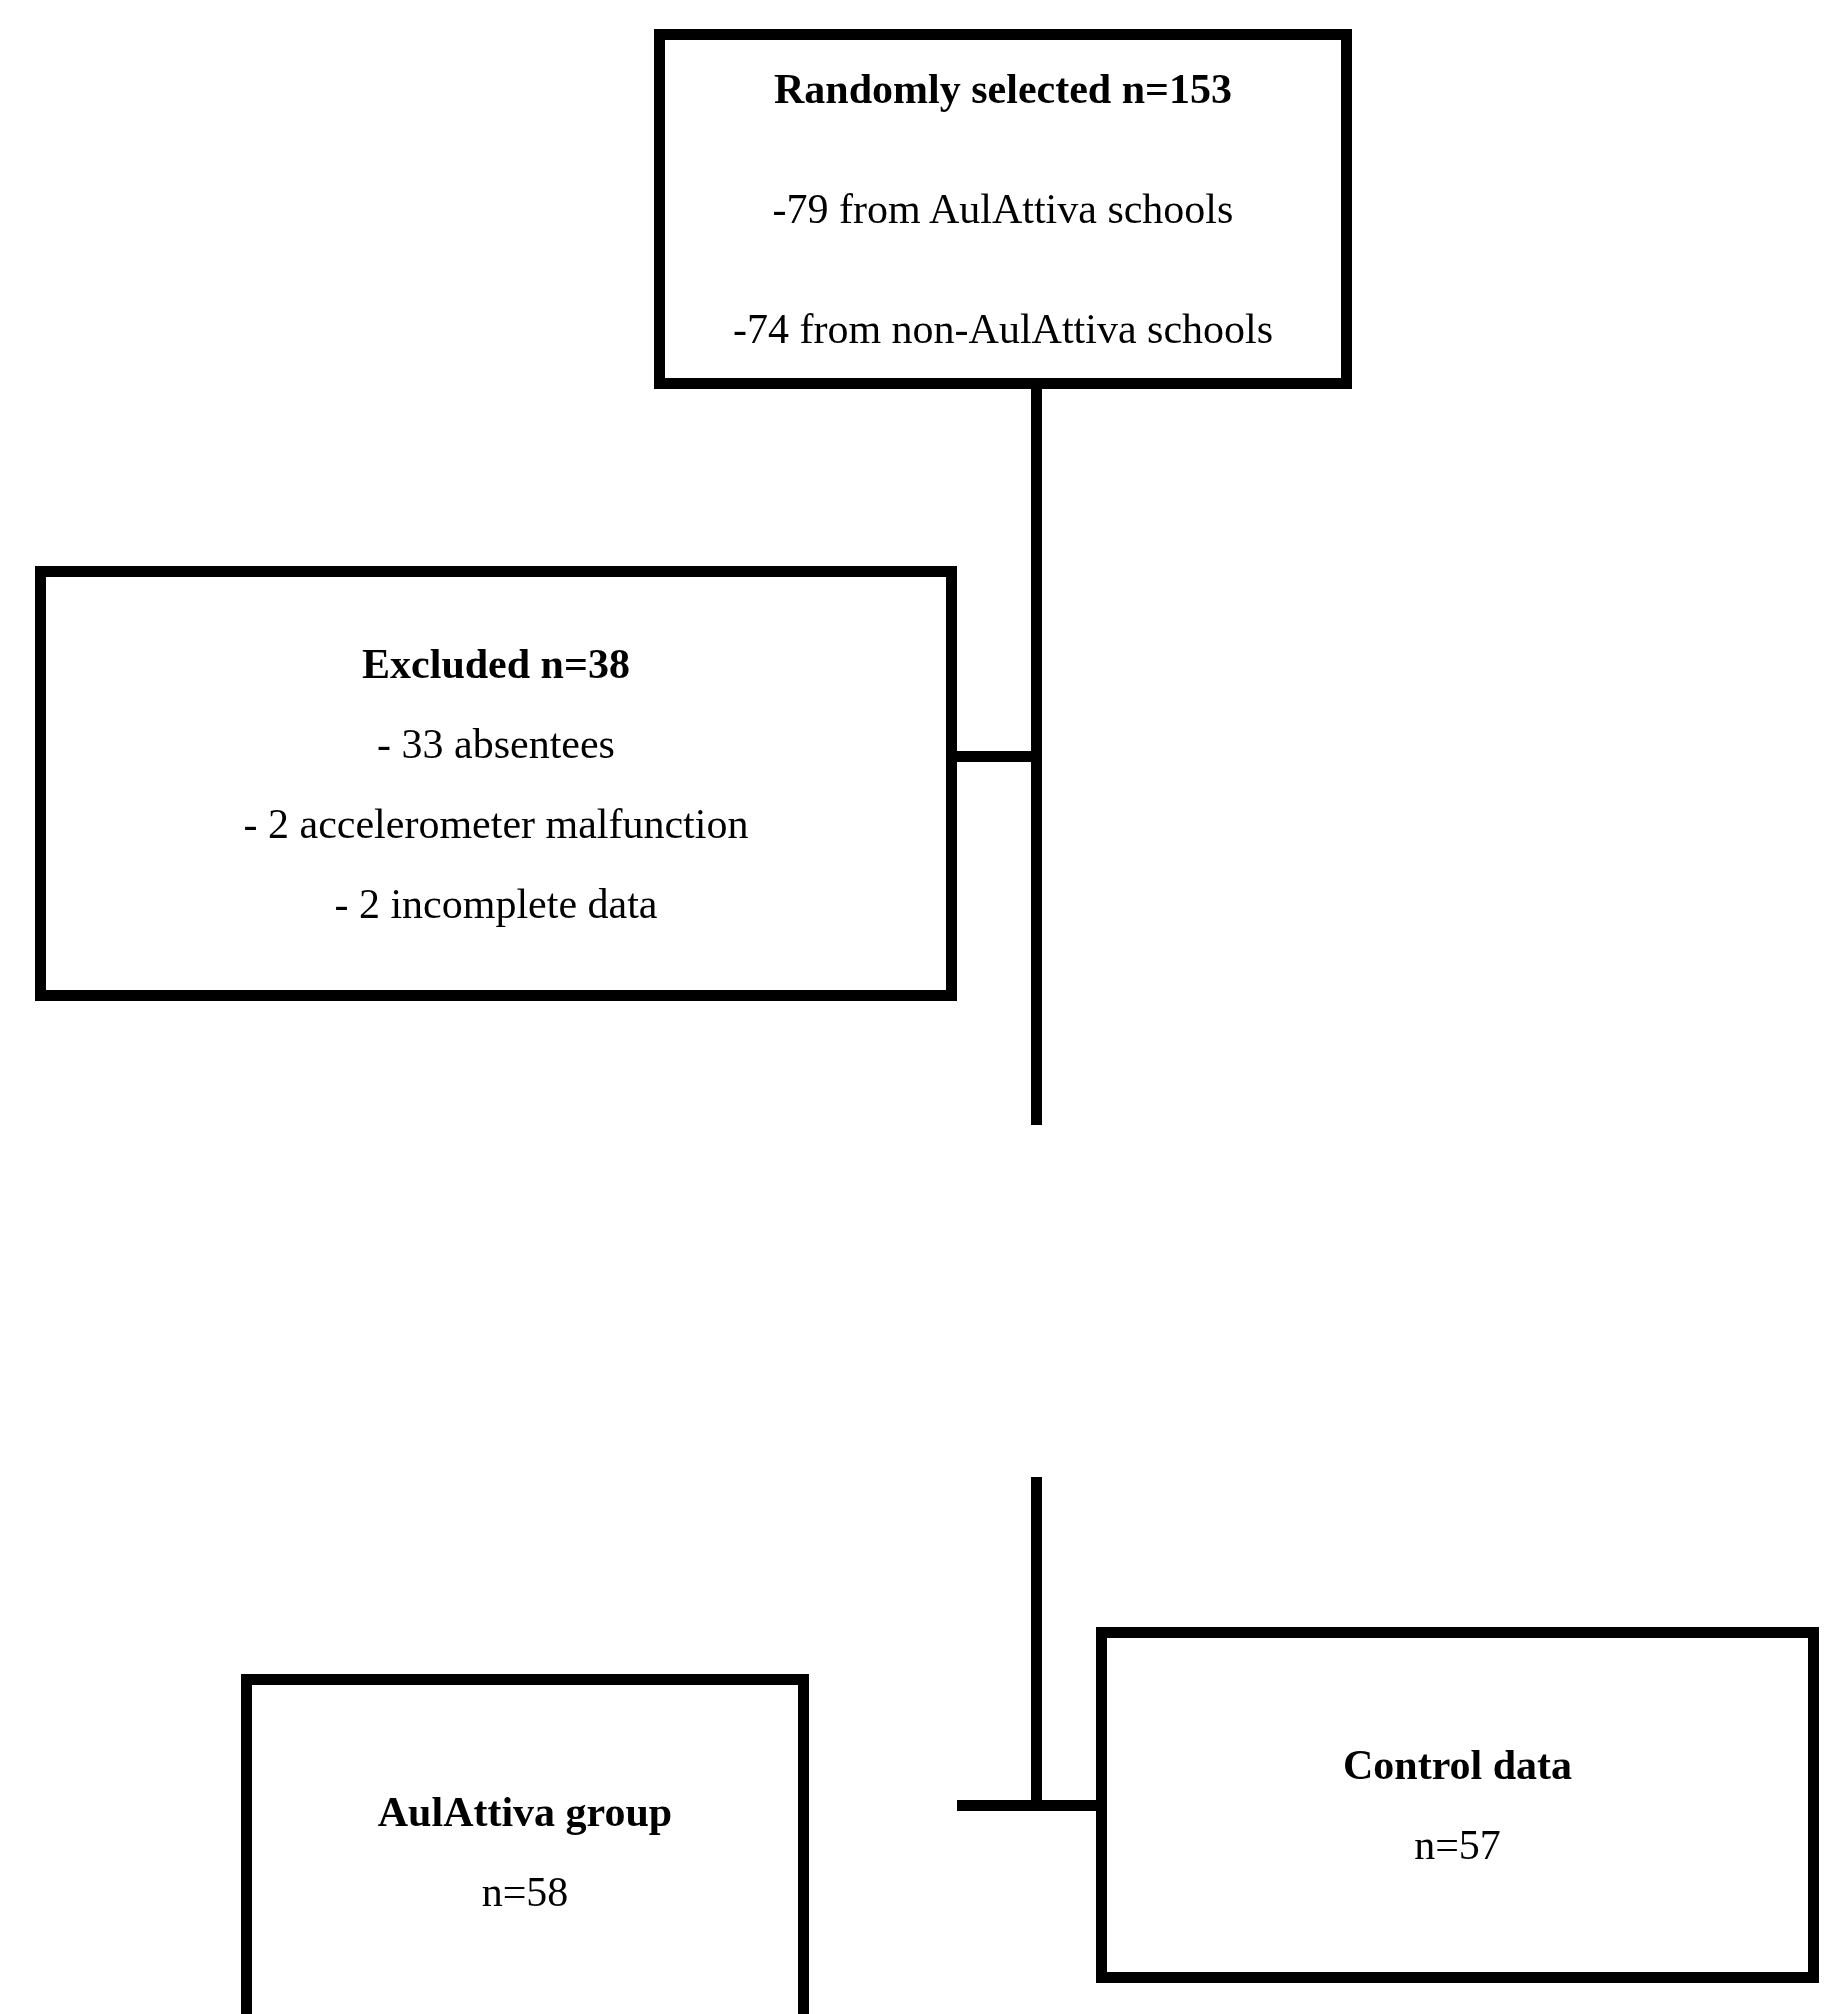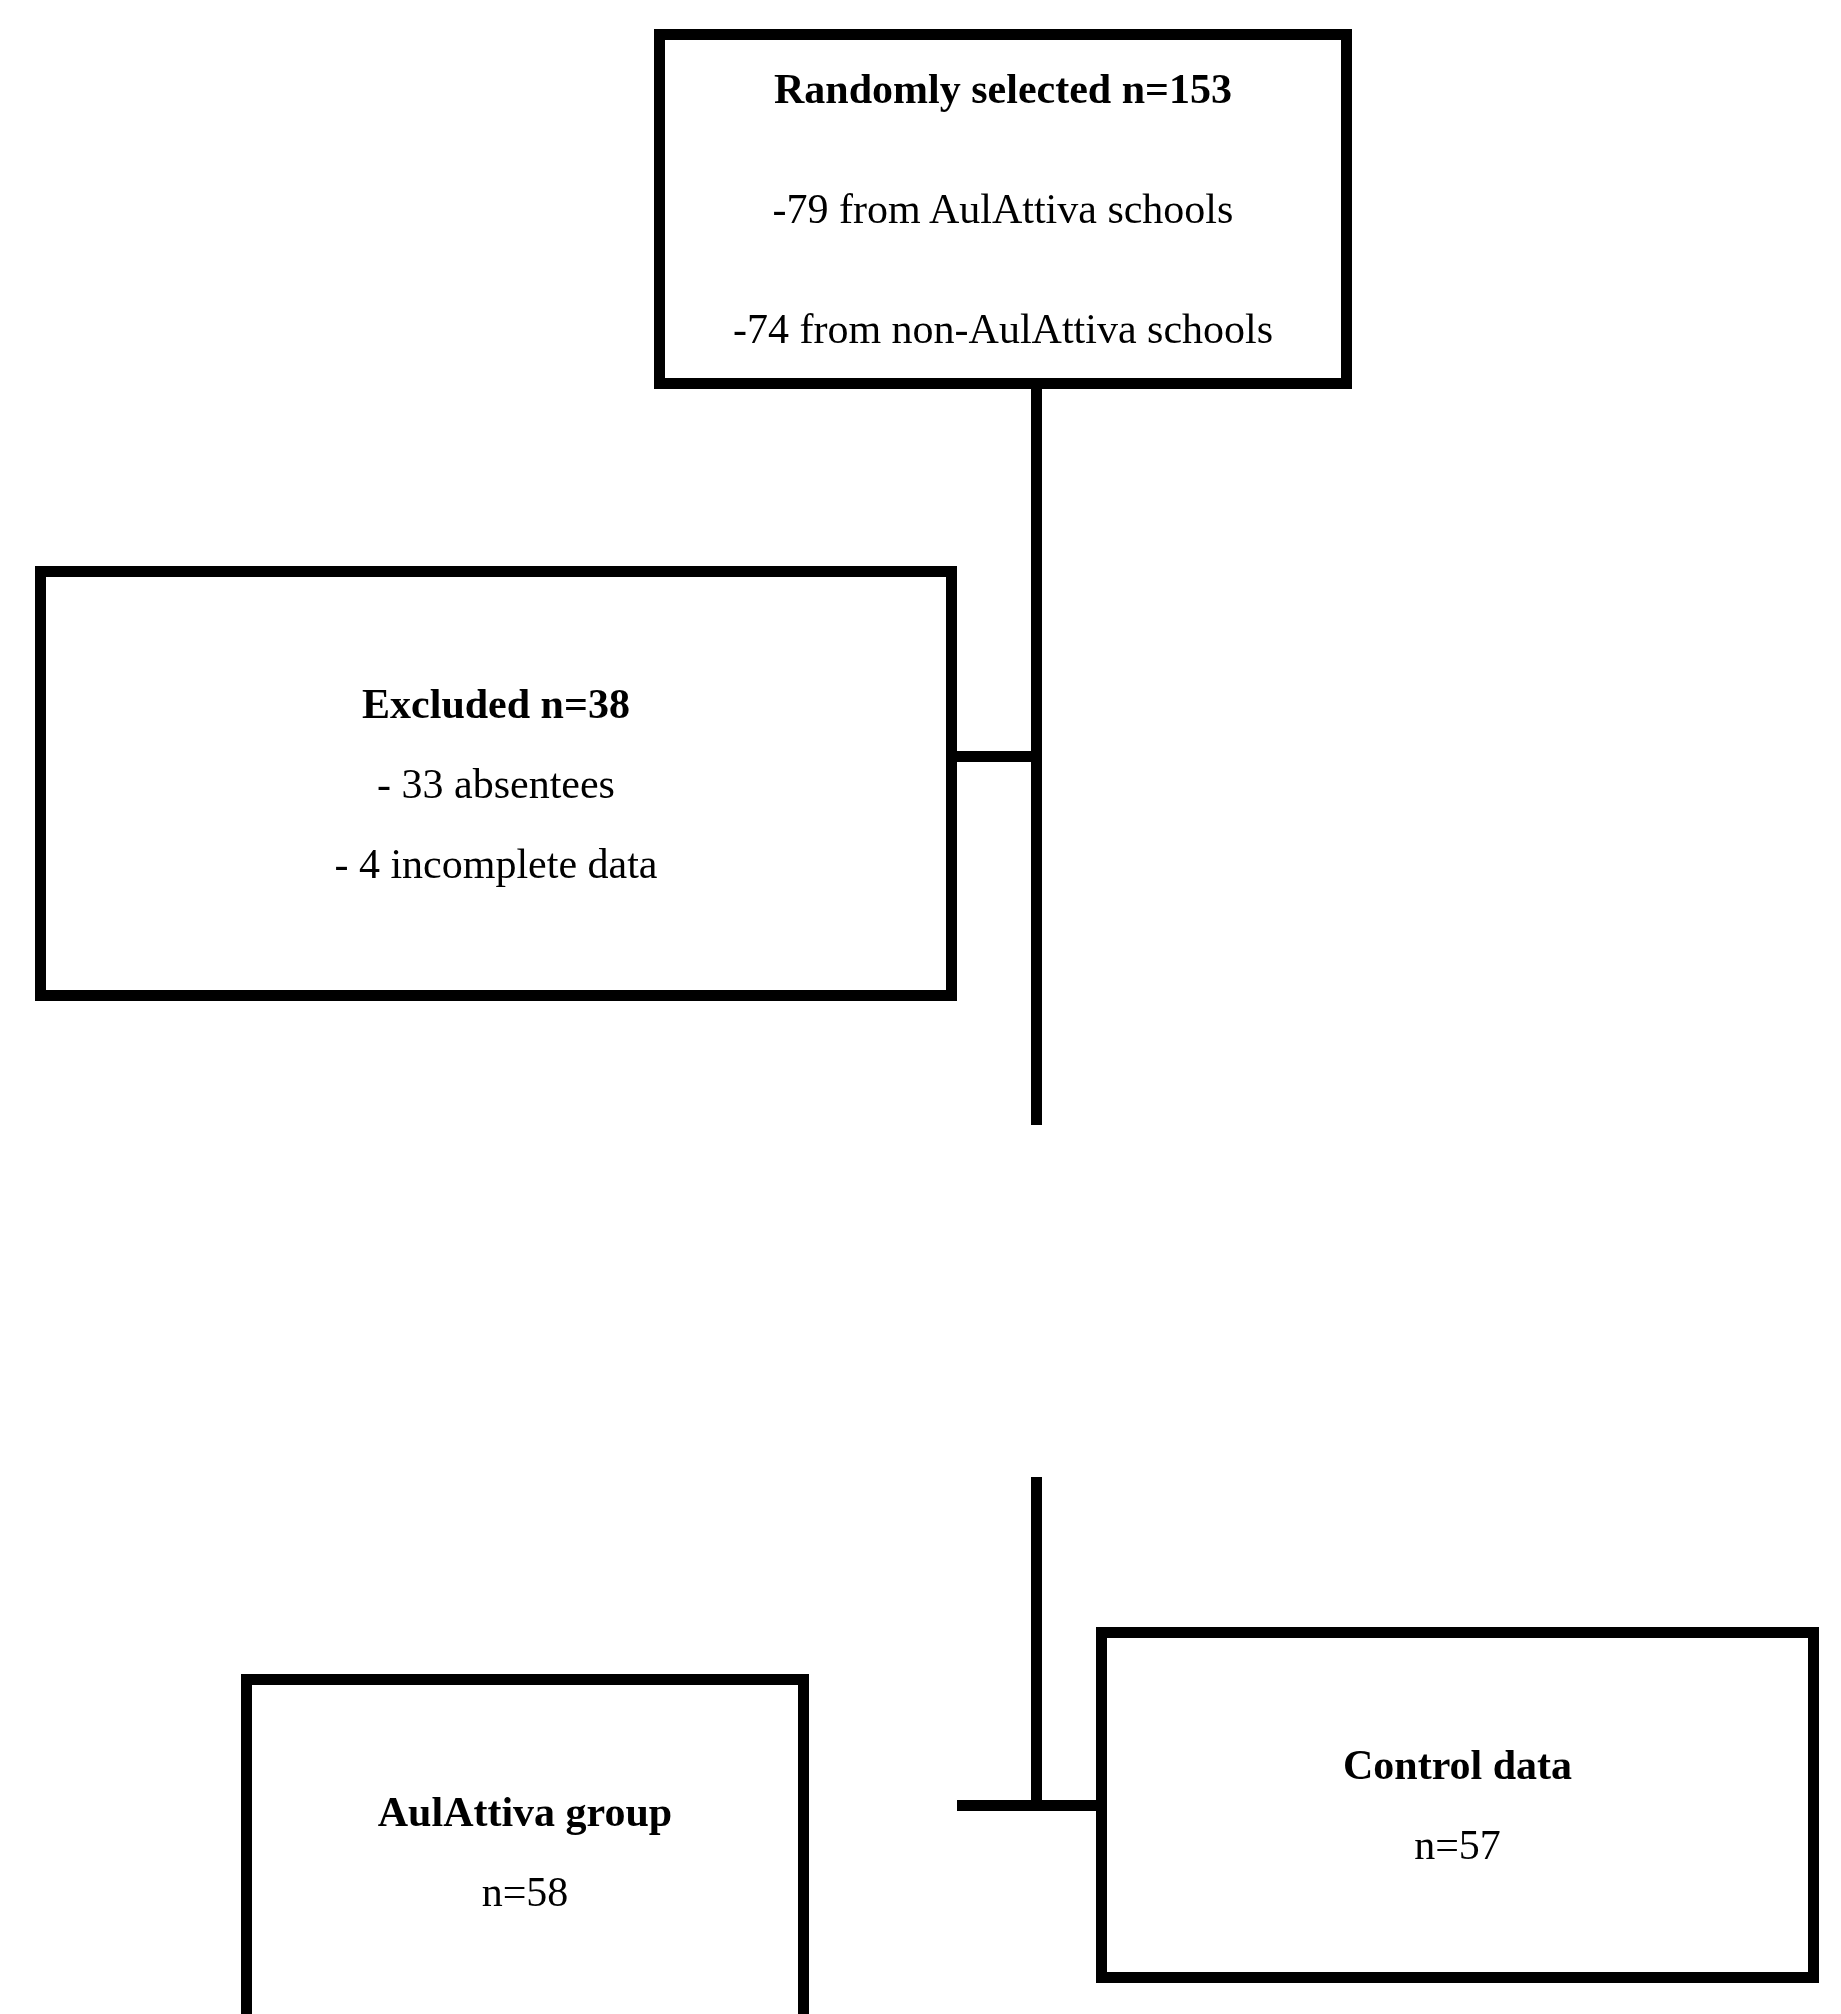--- a/index.html
+++ b/index.html
@@ -57,21 +57,22 @@
 
   <div class="box" id="box-random">
     <div class="box-title">Randomly selected n=153</div>
     <div class="box-line">-79 from AulAttiva schools</div>
     <div class="box-line">-74 from non-AulAttiva schools</div>
   </div>
 
   <div class="box" id="box-excluded">
     <div class="box-title">Excluded n=38</div>
     <div class="box-line">- 33 absentees</div>
-    <div class="box-line">- 4 incomplete data</div>
+    <div class="box-line">- 2 accelerometer malfunction</div>
+    <div class="box-line">- 2 incomplete data</div>
   </div>
 
 
   <div class="box" id="box-aulattiva">
     <div class="box-title">AulAttiva group</div>
     <div class="box-line">n=58</div>
   </div>
 
   <div class="box" id="box-control">
     <div class="box-title">Control data</div>

